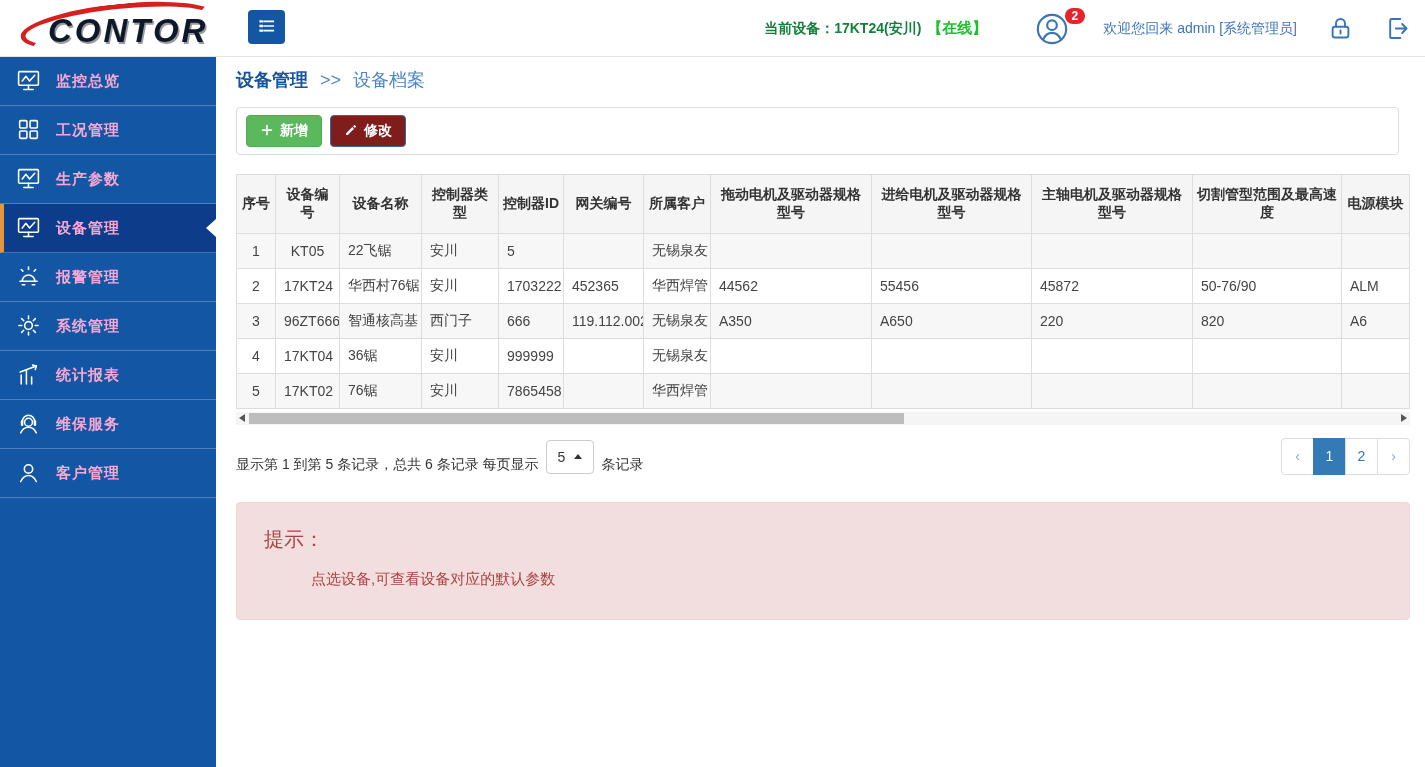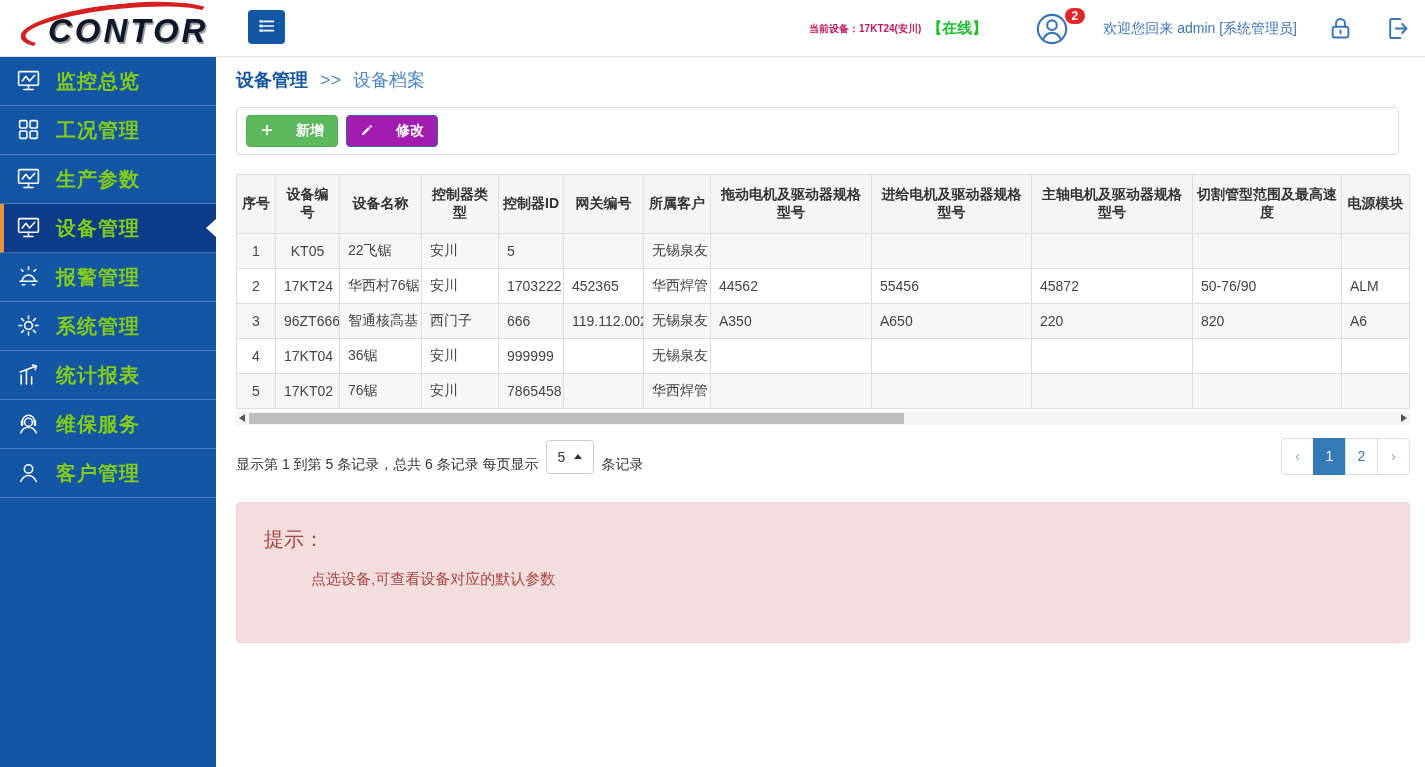--- a/index.html
+++ b/index.html
@@ -15,61 +15,61 @@
     border-left-color:#d6201e; transform:rotate(-6deg); }
   .logo-text { position:absolute; left:30px; top:8px; font-size:33px; font-weight:bold;
     font-style:italic; letter-spacing:3px; color:#0f172a; text-shadow:1.5px 1.5px 0 #9a9a9a; }
   .hamburger { position:absolute; left:248px; top:10px; width:37px; height:34px;
     background:#1356a4; border:none; border-radius:4px; cursor:pointer;
     display:flex; align-items:center; justify-content:center; }
   .hamburger svg { width:20px; height:20px; fill:none; stroke:#fff; stroke-width:2;
     stroke-linecap:square; }
   .top-right { position:absolute; right:14px; top:0; height:57px;
     display:flex; align-items:center; }
-  .device-label { font-size:10px; font-weight:bold; color:#be185d; }
+  .device-label { font-size:14px; font-weight:bold; color:#15803d; }
   .online { font-size:15px; font-weight:bold; color:#1fbf2f; margin-left:6px; }
   .user-wrap { position:relative; margin-left:48px; cursor:pointer; }
   .user-wrap svg { width:34px; height:34px; fill:none; stroke:#3a74b8; stroke-width:1.5;
     stroke-linecap:round; stroke-linejoin:round; display:block; }
   .badge { position:absolute; top:-4px; right:-16px; background:#e3262e; color:#fff;
     border-radius:10px; padding:1px 7px; font-size:12px; font-weight:bold; }
   .welcome { margin-left:34px; font-size:14px; color:#3f76b9; }
   .icon-btn { margin-left:30px; background:none; border:none; cursor:pointer; }
   .icon-btn svg { width:27px; height:27px; fill:none; stroke:#3a74b8; stroke-width:1.7;
     stroke-linecap:round; stroke-linejoin:round; display:block; }
 
   
   .sidebar { position:absolute; left:0; top:57px; bottom:0; width:216px;
     background:#1356a4; }
   .side-item { position:relative; display:flex; align-items:center; height:49px;
     padding-left:16px; border-bottom:1px solid rgba(255,255,255,.25); cursor:pointer; }
   .side-item.active { background:#0c3c8a; border-left:4px solid #e5953a; padding-left:12px; }
   .side-icon { width:26px; height:26px; margin-right:14px; display:flex; }
   .side-icon svg { width:25px; height:25px; fill:none; stroke:#fff; stroke-width:1.5;
     stroke-linecap:round; stroke-linejoin:round; }
-  .side-label { color:#84cc16; font-size:20px; font-weight:bold; letter-spacing:1px; }
+  .side-label { color:#f9a8d4; font-size:15px; font-weight:bold; letter-spacing:1px; }
   .side-arrow { position:absolute; right:0; top:50%; margin-top:-9px; width:0; height:0;
     border-top:9px solid transparent; border-bottom:9px solid transparent;
     border-right:10px solid #fff; }
 
   
   .main { position:absolute; left:216px; top:57px; right:0; bottom:0;
     background:#fff; padding:9px 26px 0 20px; }
   .breadcrumb { font-size:18px; margin-top:2px; }
   .bc-section { color:#15549e; font-weight:bold; cursor:pointer; }
   .bc-sep { color:#4c86c6; margin:0 7px; }
   .bc-page { color:#4c86c6; }
 
   .toolbar { margin-top:15px; border:1px solid #ddd; border-radius:4px;
     padding:7px 9px; display:flex; gap:8px; }
-  .btn { display:inline-flex; align-items:center; gap:22px; color:#fff; font-size:14px;
+  .btn { display:inline-flex; align-items:center; gap:6px; color:#fff; font-size:14px;
     font-weight:bold; padding:6px 13px; border-radius:4px; cursor:pointer; }
   .btn svg { width:14px; height:14px; }
   .btn-add { background:#5cb85c; border:1px solid #4cae4c; }
-  .btn-edit { background:#a21caf; border:1px solid #2e6da4; }
+  .btn-edit { background:#7f1d1d; border:1px solid #2e6da4; }
 
   .table-wrap { margin-top:19px; width:1174px; overflow:hidden; }
   table { border-collapse:collapse; table-layout:fixed; width:1272px; }
   th, td { border:1px solid #ddd; }
   th { background:#f5f5f5; font-size:14px; font-weight:bold; color:#333;
     text-align:center; padding:11px 4px; }
   td { font-size:14px; color:#444; padding:8px 8px; text-align:left;
     overflow:hidden; white-space:nowrap; }
   td.c { text-align:center; }
   tbody tr:nth-child(odd) td { background:#f7f7f7; }
@@ -95,21 +95,21 @@
     border-right:4px solid transparent; border-bottom:5px solid #333; }
   .pagi-pages { display:flex; list-style:none; }
   .pagi-pages li { min-width:33px; height:37px; line-height:35px; text-align:center;
     border:1px solid #ddd; background:#fff; color:#337ab7; font-size:14px;
     margin-left:-1px; cursor:pointer; }
   .pagi-pages li:first-child { border-radius:4px 0 0 4px; margin-left:0; }
   .pagi-pages li:last-child { border-radius:0 4px 4px 0; }
   .pagi-pages li.nav { color:#8aa8c8; }
   .pagi-pages li.active { background:#337ab7; border-color:#337ab7; color:#fff; }
 
-  .alert { margin-top:27px; width:1174px; height:141px; background:#f2dede;
+  .alert { margin-top:27px; width:1174px; height:118px; background:#f2dede;
     border:1px solid #eed6d9; border-radius:4px; padding-top:23px; color:#a94442; }
   .alert-title { font-size:20px; margin-left:27px; }
   .alert-msg { font-size:15px; margin-left:74px; margin-top:17px; }
 </style>
 </head>
 <body>
 
 <div class="topbar">
   <div class="logo">
     <div class="logo-swoosh"></div>

